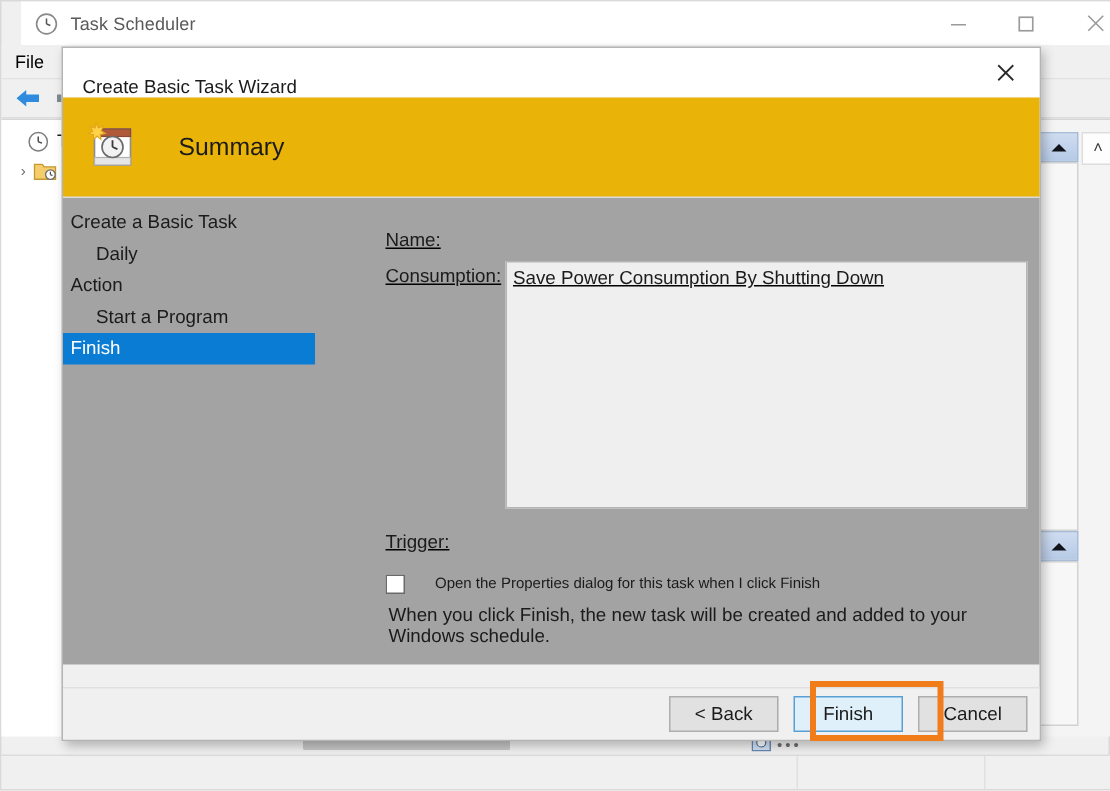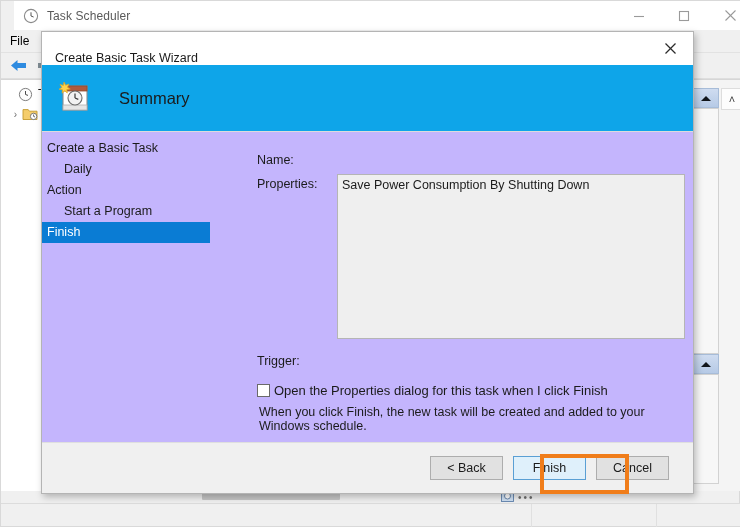--- a/index.html
+++ b/index.html
@@ -161,50 +161,50 @@
   .dlg-title {
     margin-left: 13px; font-size: 12.5px; color: #1b1b1b;
   }
   .dlg-close {
     position: absolute; right: 0; top: 0; width: 46px; height: 33px;
     display: flex; align-items: center; justify-content: center;
     color: #2b2b2b; font-size: 14px;
   }
   .dlg-head {
     position: relative; height: 67px; width: 100%;
-    background: #0ea5e9;
+    background: #eab308;
     display: flex; align-items: center;
     border-bottom: 1px solid #dcdcdc;
   }
   .dlg-head-icon { margin-left: 14px; width: 36px; height: 36px; position: relative; }
   .dlg-head-title {
     margin-left: 27px; font-size: 16.5px; color: #1b1b1b;
   }
   .dlg-content {
     position: relative; width: 100%; height: 311px;
-    background: #c4b5fd;
+    background: #a3a3a3;
   }
   .nav {
     position: absolute; left: 0; top: 0; width: 215px; height: 311px;
     padding-top: 6px;
   }
   .nav-item {
     height: 21px; line-height: 21px;
     font-size: 12.5px; color: #1b1b1b;
     padding-left: 5px;
   }
   .nav-item.indent { padding-left: 22px; }
   .nav-item.selected {
     background: #0a7cd4; color: #ffffff; width: 168px;
   }
   .pane {
     position: absolute; left: 215px; top: 0; right: 8px; height: 311px;
   }
   .frow {
-    display: flex; align-items: flex-start; margin-bottom: 0;
+    display: flex; align-items: flex-start; margin-bottom: 0; text-decoration: underline;
   }
   .flabel {
     font-size: 12.5px; color: #1b1b1b;
     width: 80px; flex: none; padding-top: 3px;
   }
   .fctrl { flex: 1; }
   .tbox {
     width: 100%;
     border: 1px solid #acacac;
     background: #ffffff;
@@ -225,29 +225,29 @@
     font-size: 12.5px; color: #1b1b1b;
     padding: 3px 4px;
   }
   .chkrow {
     display: flex; align-items: center; margin-top: 15px;
   }
   .chkbox {
     width: 13px; height: 13px; border: 1px solid #6a6a6a; background: #ffffff;
     flex: none;
   }
-  .chklabel { margin-left: 4px; font-size: 13px; color: #1b1b1b; }
+  .chklabel { margin-left: 20px; font-size: 10px; color: #1b1b1b; }
   .helptext { margin-top: 7px; font-size: 12.5px; color: #1b1b1b; margin-left: 2px; }
 
   .dlg-footer {
-    position: absolute; left: 0; bottom: 0; width: 100%; height: 51px;
+    position: absolute; left: 0; bottom: 0; width: 100%; height: 35px;
     background: #f0f0f0;
     border-top: 1px solid #dfdfdf;
     display: flex; align-items: center; justify-content: flex-end;
-    padding-right: 24px; gap: 10px;
+    padding-right: 8px; gap: 10px;
   }
   .btn {
     width: 73px; height: 24px;
     font-size: 12.5px; color: #1b1b1b;
     background: #e1e1e1;
     border: 1px solid #adadad;
     display: flex; align-items: center; justify-content: center;
   }
   .btn.default {
     background: #dff0fb; border: 1px solid #5a9fd4;
@@ -419,21 +419,21 @@
         <div class="nav-item selected">Finish</div>
       </div>
 
       <div class="pane">
 
         <div class="frow" style="margin-top:18px;">
           <span class="flabel">Name:</span>
         </div>
 
         <div class="frow" style="margin-top:7px;">
-          <span class="flabel">Properties:</span>
+          <span class="flabel">Consumption:</span>
           <span class="fctrl">
             <div class="tarea">Save Power Consumption By Shutting Down</div>
           </span>
         </div>
 
         <div class="frow" style="margin-top:12px;">
           <span class="flabel">Trigger:</span>
         </div>
 
 

